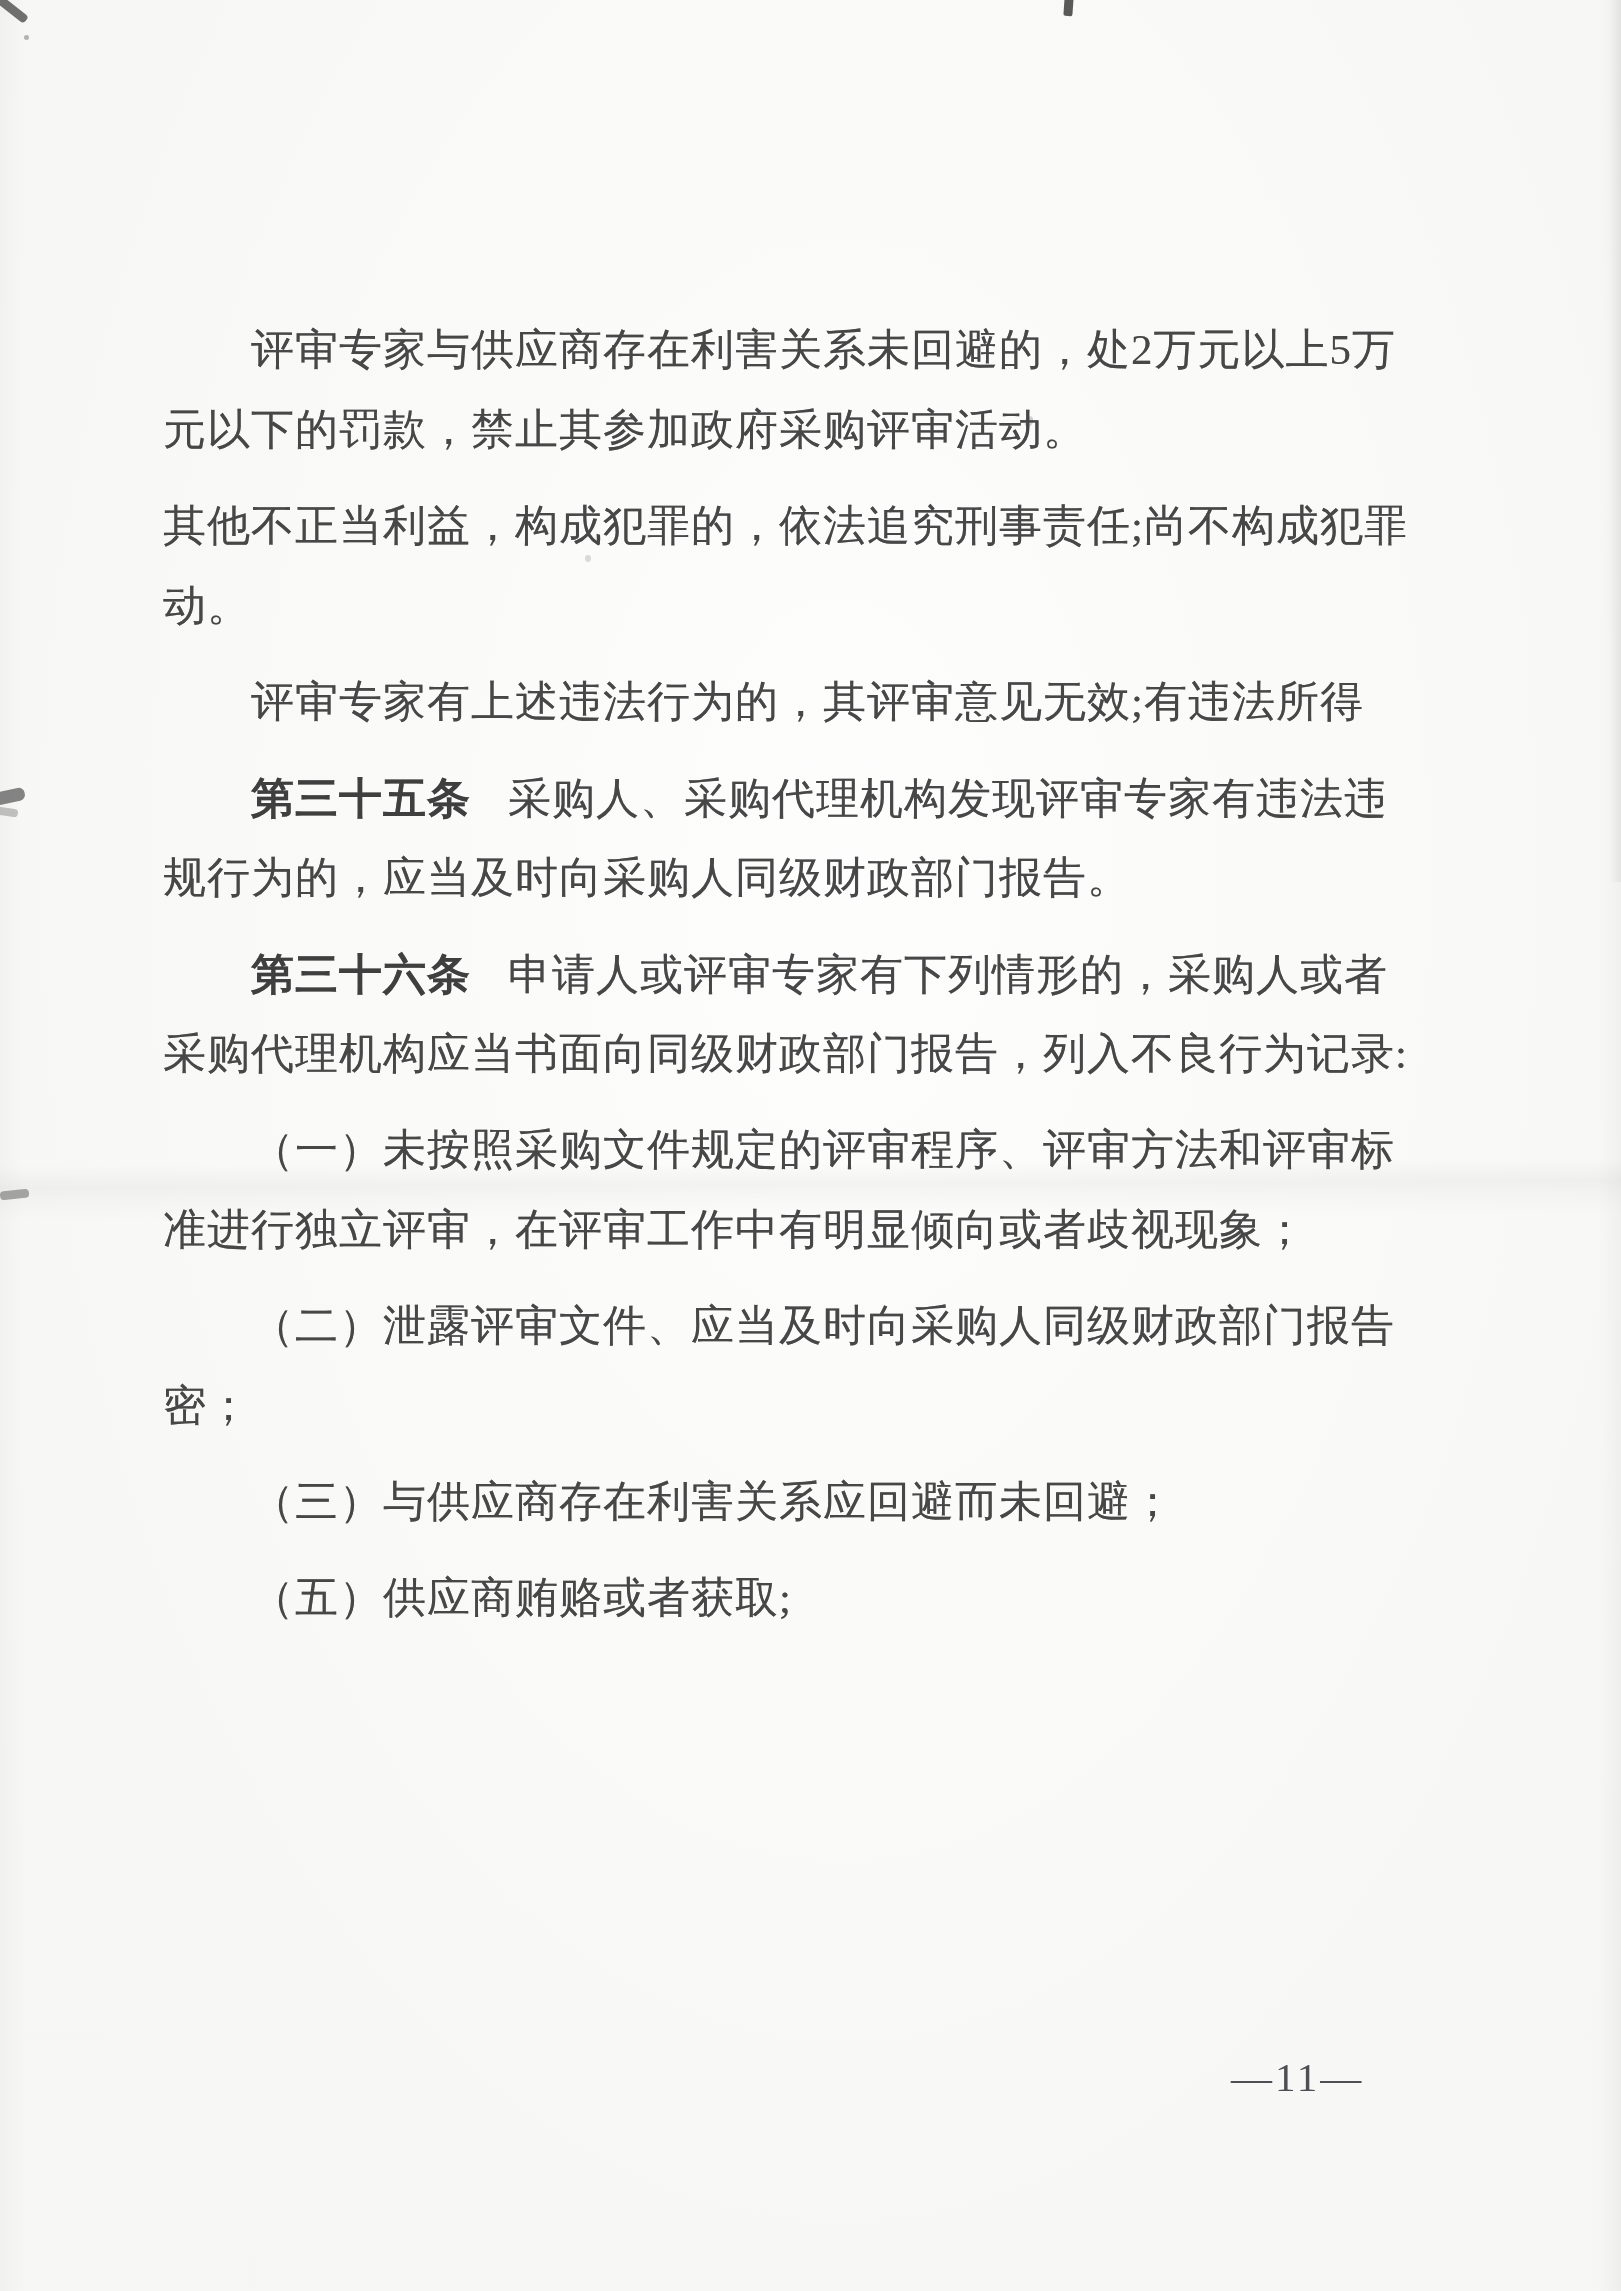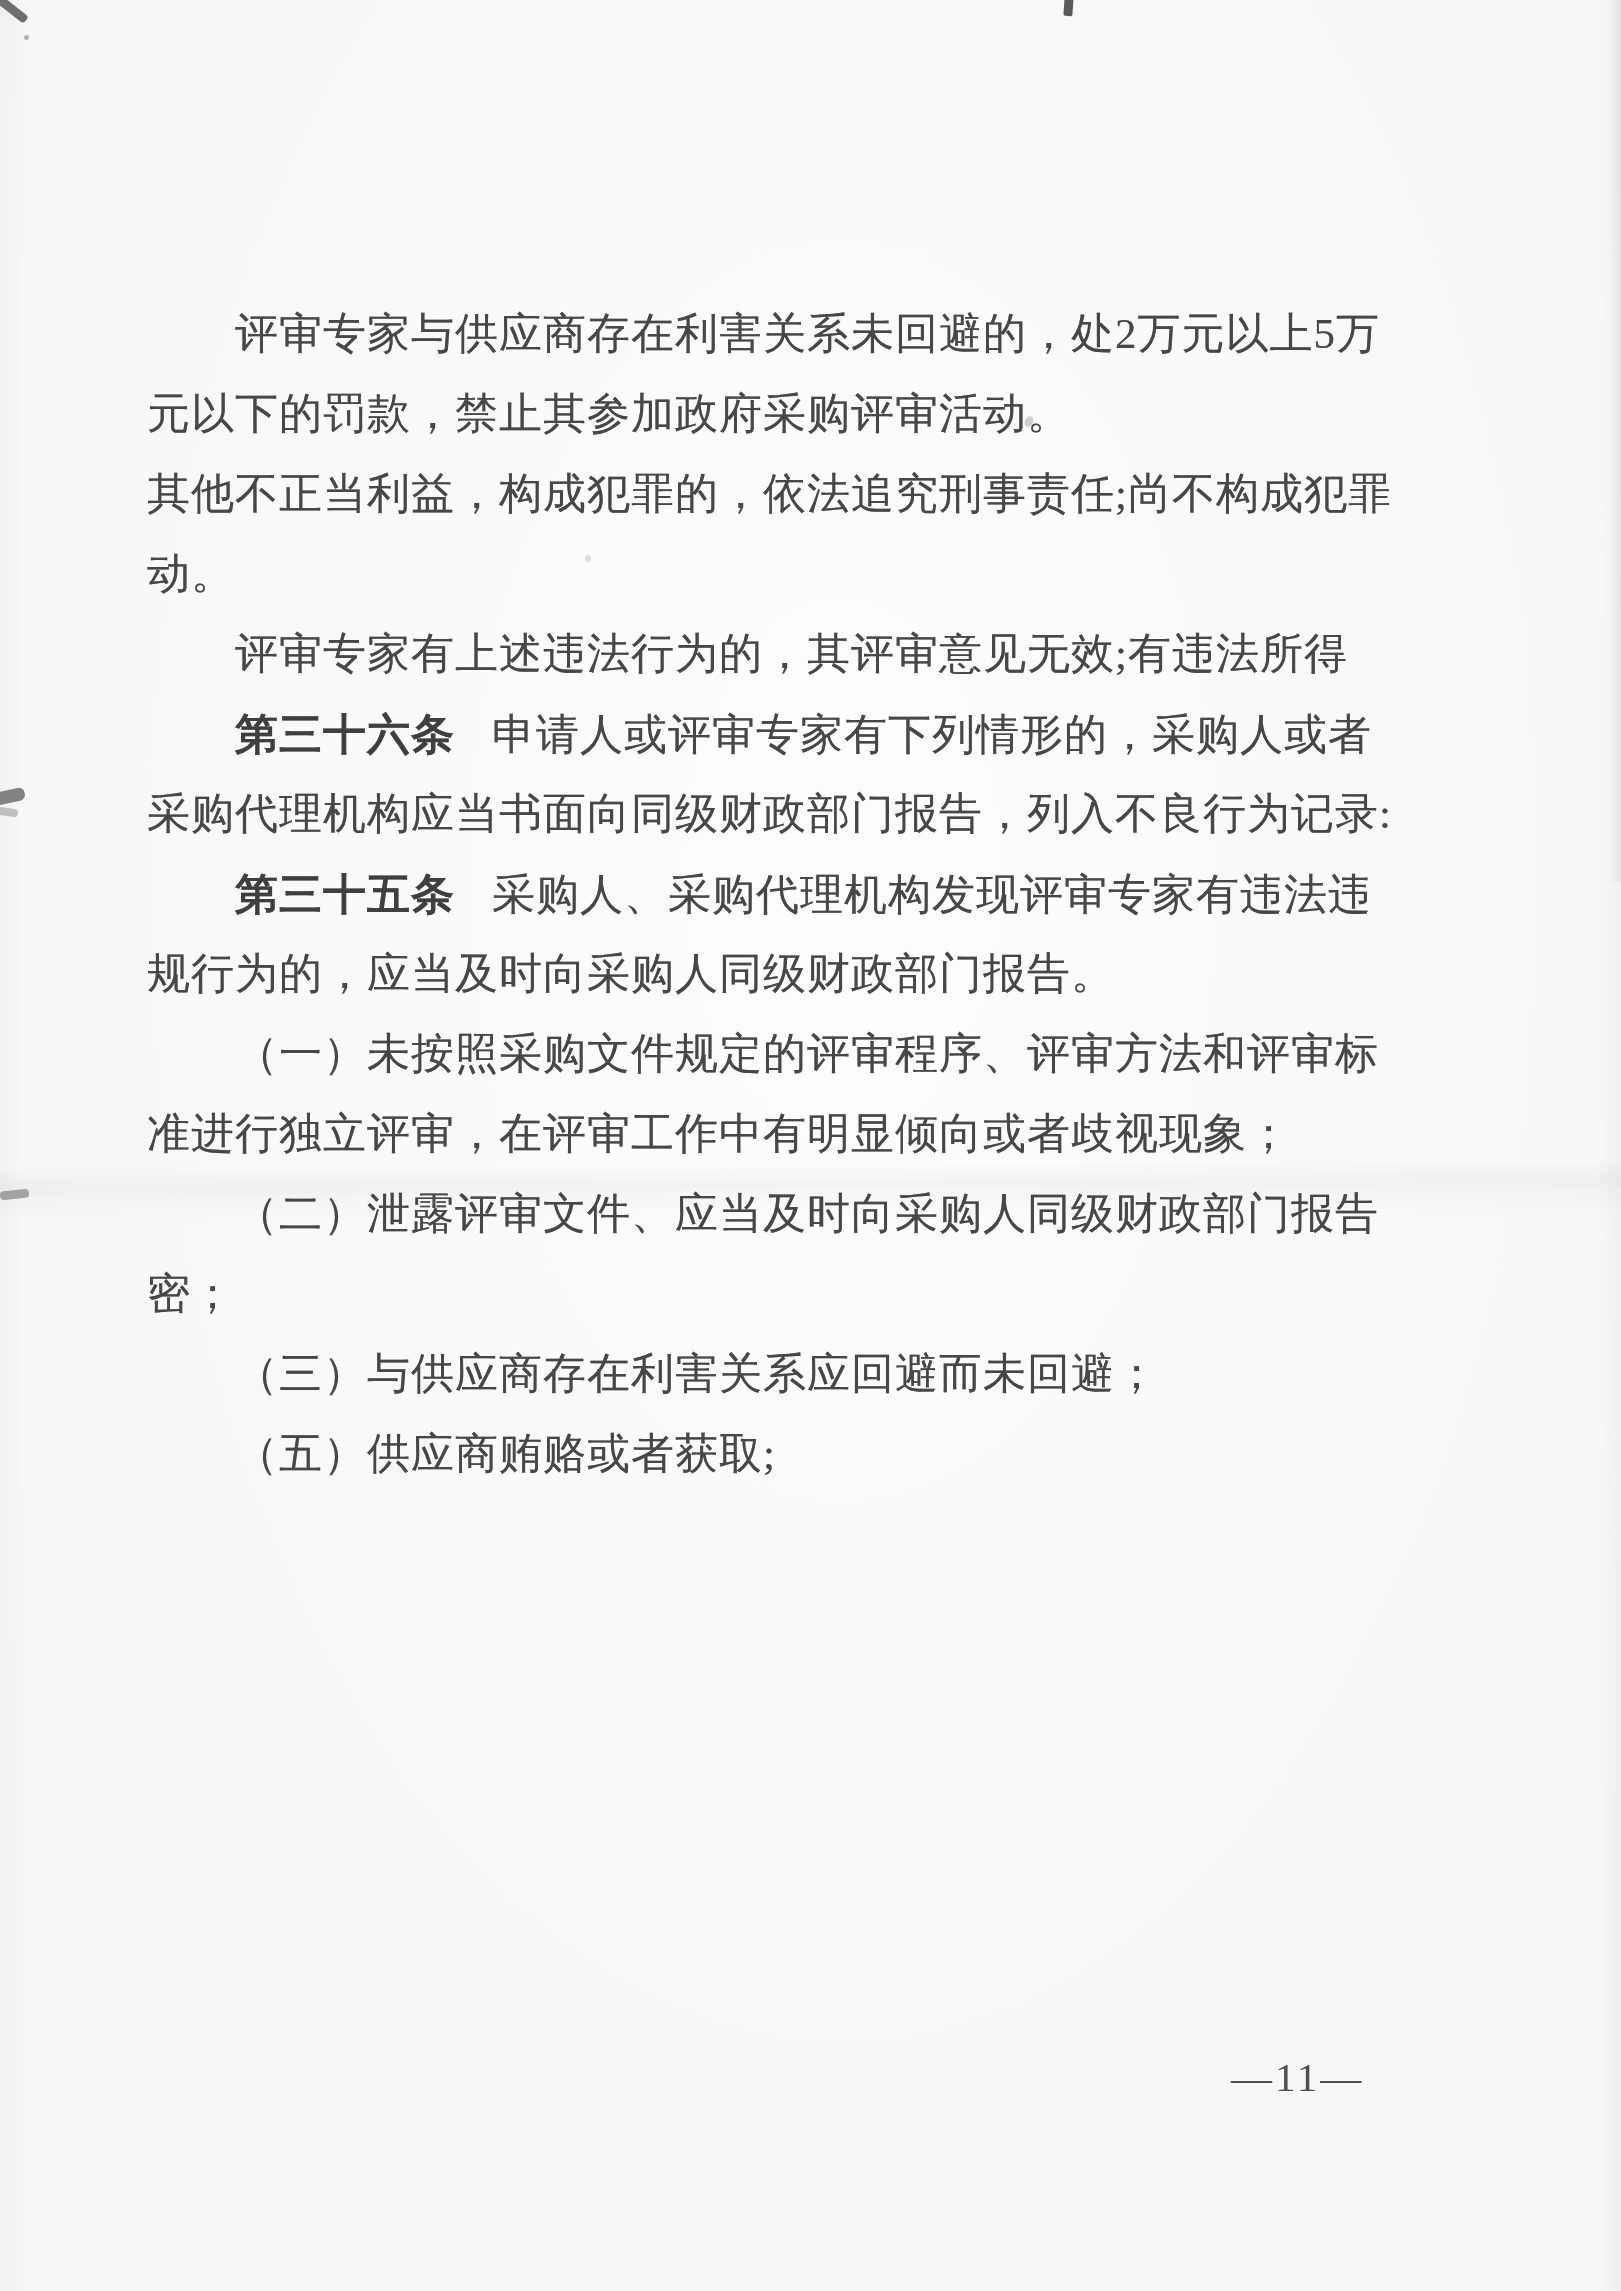--- a/index.html
+++ b/index.html
@@ -15,21 +15,21 @@
     font-family: "Liberation Serif", "DejaVu Serif", serif;
     color: #474747;
   }
 
   .content {
     position: absolute;
     left: 147px;
     top: 294px;
     width: 1284px;
   }
-  .para { margin: 0; }
+  .para { margin: 16px; }
   .line {
     height: 80px;
     line-height: 80px;
     font-size: 43px;
     letter-spacing: 1px;
     white-space: nowrap;
     text-shadow: 0 0 0.6px rgba(70,70,70,0.55);
   }
   .line.indent { text-indent: 88px; }
   .term {
@@ -128,30 +128,30 @@
     <div class="line">其他不正当利益，构成犯罪的，依法追究刑事责任;尚不构成犯罪</div>
     <div class="line">动。</div>
   </div>
 
   <div class="para">
     <div class="line indent">评审专家有上述违法行为的，其评审意见无效;有违法所得</div>
   </div>
 
   <div class="para">
     <div class="line indent">
-      <span class="term">第三十六条</span><span>申请人或评审专家有下列情形的，采购人或者</span>
+      <span class="term">第三十五条</span><span>采购人、采购代理机构发现评审专家有违法违</span>
     </div>
-    <div class="line">采购代理机构应当书面向同级财政部门报告，列入不良行为记录:</div>
+    <div class="line">规行为的，应当及时向采购人同级财政部门报告。</div>
   </div>
 
   <div class="para">
     <div class="line indent">
-      <span class="term">第三十五条</span><span>采购人、采购代理机构发现评审专家有违法违</span>
+      <span class="term">第三十六条</span><span>申请人或评审专家有下列情形的，采购人或者</span>
     </div>
-    <div class="line">规行为的，应当及时向采购人同级财政部门报告。</div>
+    <div class="line">采购代理机构应当书面向同级财政部门报告，列入不良行为记录:</div>
   </div>
 
   <div class="para">
     <div class="line indent">（一）未按照采购文件规定的评审程序、评审方法和评审标</div>
     <div class="line">准进行独立评审，在评审工作中有明显倾向或者歧视现象；</div>
   </div>
 
   <div class="para">
     <div class="line indent">（二）泄露评审文件、应当及时向采购人同级财政部门报告</div>
     <div class="line">密；</div>

